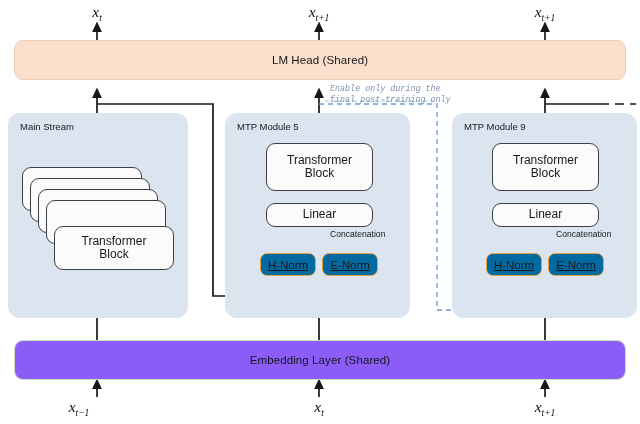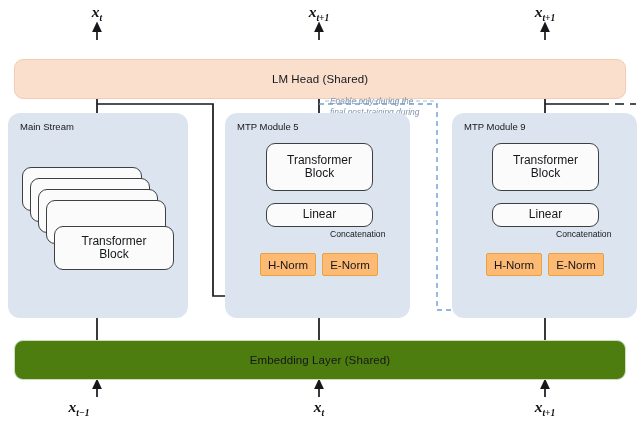--- a/index.html
+++ b/index.html
@@ -22,25 +22,24 @@
     border-radius:9px;
     font-size:11.5px;
     color:#15171a;
     letter-spacing:.1px;
     box-sizing:border-box;
   }
   #lm-head{
     left:14px;top:40px;width:612px;height:40px;
     background:#fadfcd;
     border:1px solid #f3cdb3;
-    margin-top:19px;
   }
   #embed{
     left:14px;top:340px;width:612px;height:40px;
-    background:#4d7c0f;
+    background:#8b5cf6;
     border:1px solid #cfdfbe;
   }
 
   
   .panel{
     position:absolute;
     background:#dce5ef;
     border-radius:12px;
     box-sizing:border-box;
   }
@@ -77,39 +76,39 @@
     box-sizing:border-box;
   }
   .stack-top{
     display:flex;align-items:center;justify-content:center;
     text-align:center;font-size:12px;line-height:1.12;color:#15171a;
   }
 
   
   .chip{
     position:absolute;
-    background:#fdba74;
+    background:#0369a1;
     border:1.5px solid #e8a33d;
-    border-radius:2px;
+    border-radius:7px;
     display:flex;align-items:center;justify-content:center;
     font-size:11.5px;
     color:#15171a;
     box-sizing:border-box;
+    text-decoration:underline;
   }
 
   
   .tok{
     position:absolute;
     font-family:"Liberation Serif","DejaVu Serif",serif;
     font-style:italic;
     font-size:15.5px;
     color:#0e1013;
     white-space:nowrap;
     transform:translateX(-50%);
-    font-weight:bold;
   }
   .tok sub{font-size:9.5px;font-style:italic;}
   .cap{
     position:absolute;
     font-size:8.6px;
     color:#15171a;
     white-space:nowrap;
   }
   .note{
     position:absolute;
@@ -190,23 +189,23 @@
   </div>
   <div class="tok" style="left:319px;top:3px;">
     <span>x</span><sub>t+1</sub>
   </div>
   <div class="tok" style="left:545px;top:3px;">
     <span>x</span><sub>t+1</sub>
   </div>
 
   <div class="bar" id="lm-head">LM Head (Shared)</div>
 
-  <div class="note" style="left:330px;top:96px;">
+  <div class="note" style="left:330px;top:84px;font-family:Liberation Mono, monospace;">
     <div>Enable only during the</div>
-    <div>final post-training during</div>
+    <div>final post-training only</div>
   </div>
 
   <div class="panel" id="panel-main">
     <div class="panel-title">Main Stream</div>
   </div>
   <div class="stack-card" style="left:22px;top:167px;width:120px;height:44px;"></div>
   <div class="stack-card" style="left:30px;top:178px;width:120px;height:44px;"></div>
   <div class="stack-card" style="left:38px;top:189px;width:120px;height:44px;"></div>
   <div class="stack-card" style="left:46px;top:200px;width:120px;height:44px;"></div>
   <div class="stack-card stack-top" style="left:54px;top:226px;width:120px;height:44px;">

